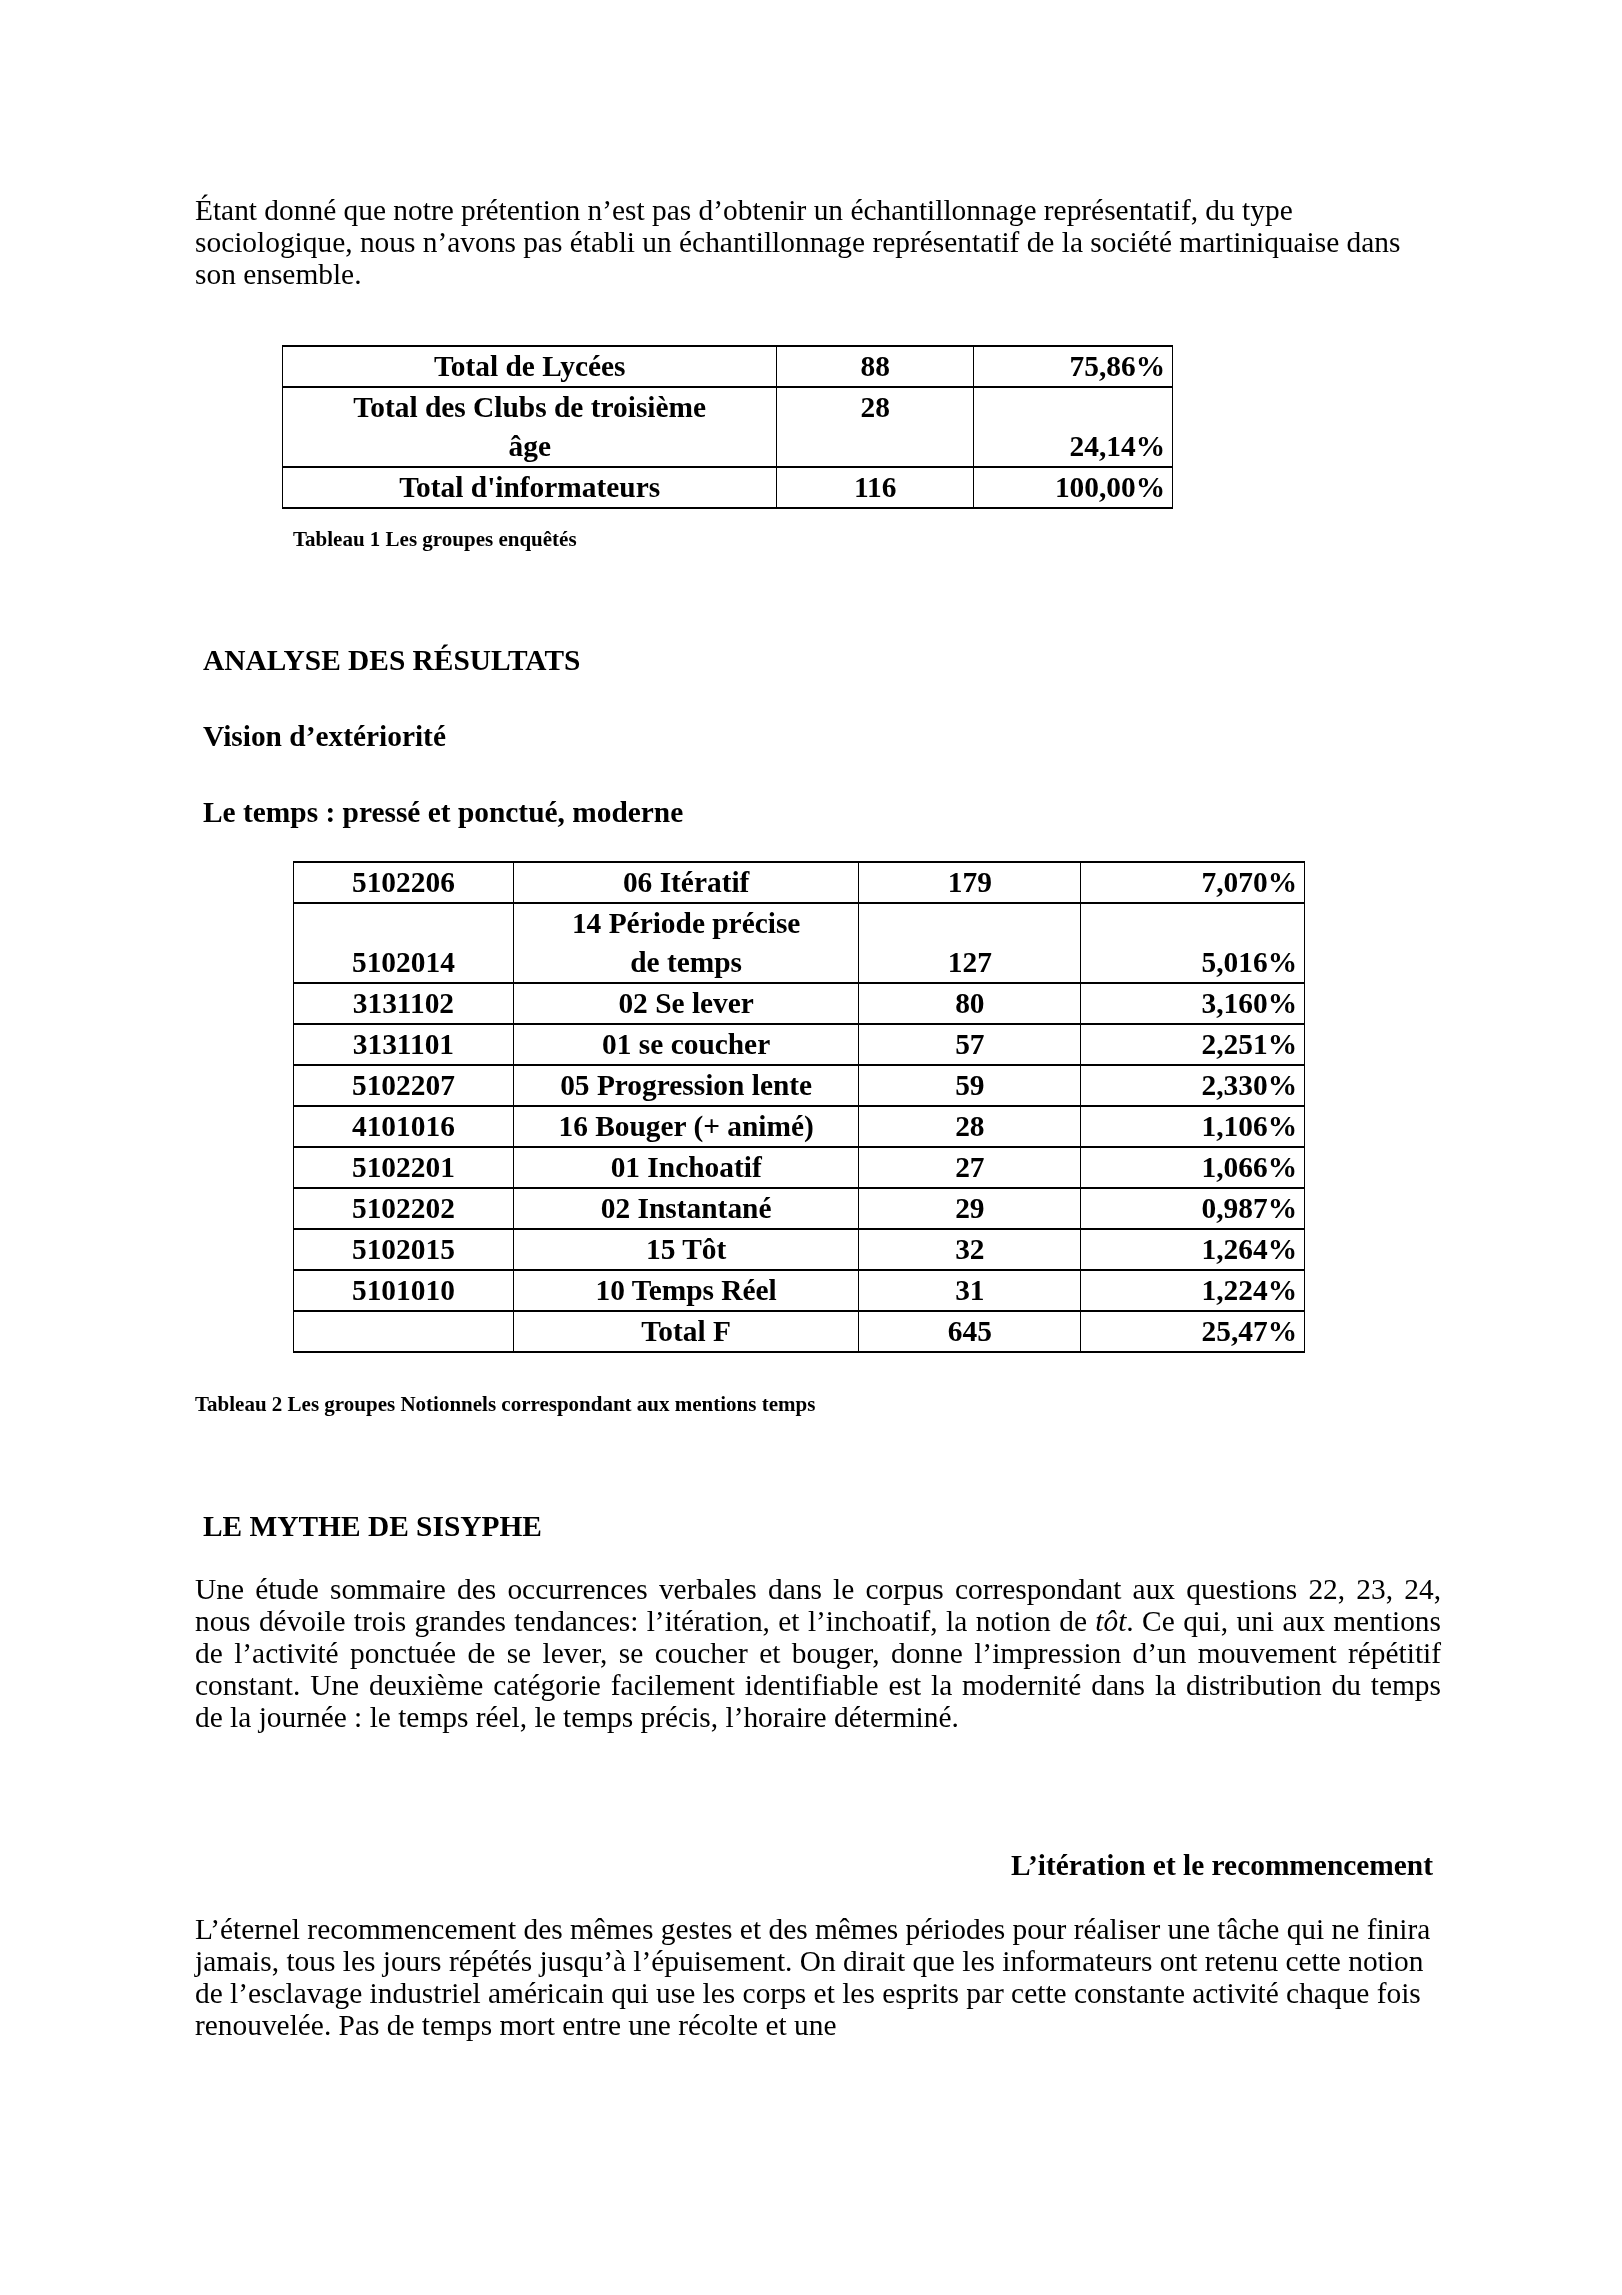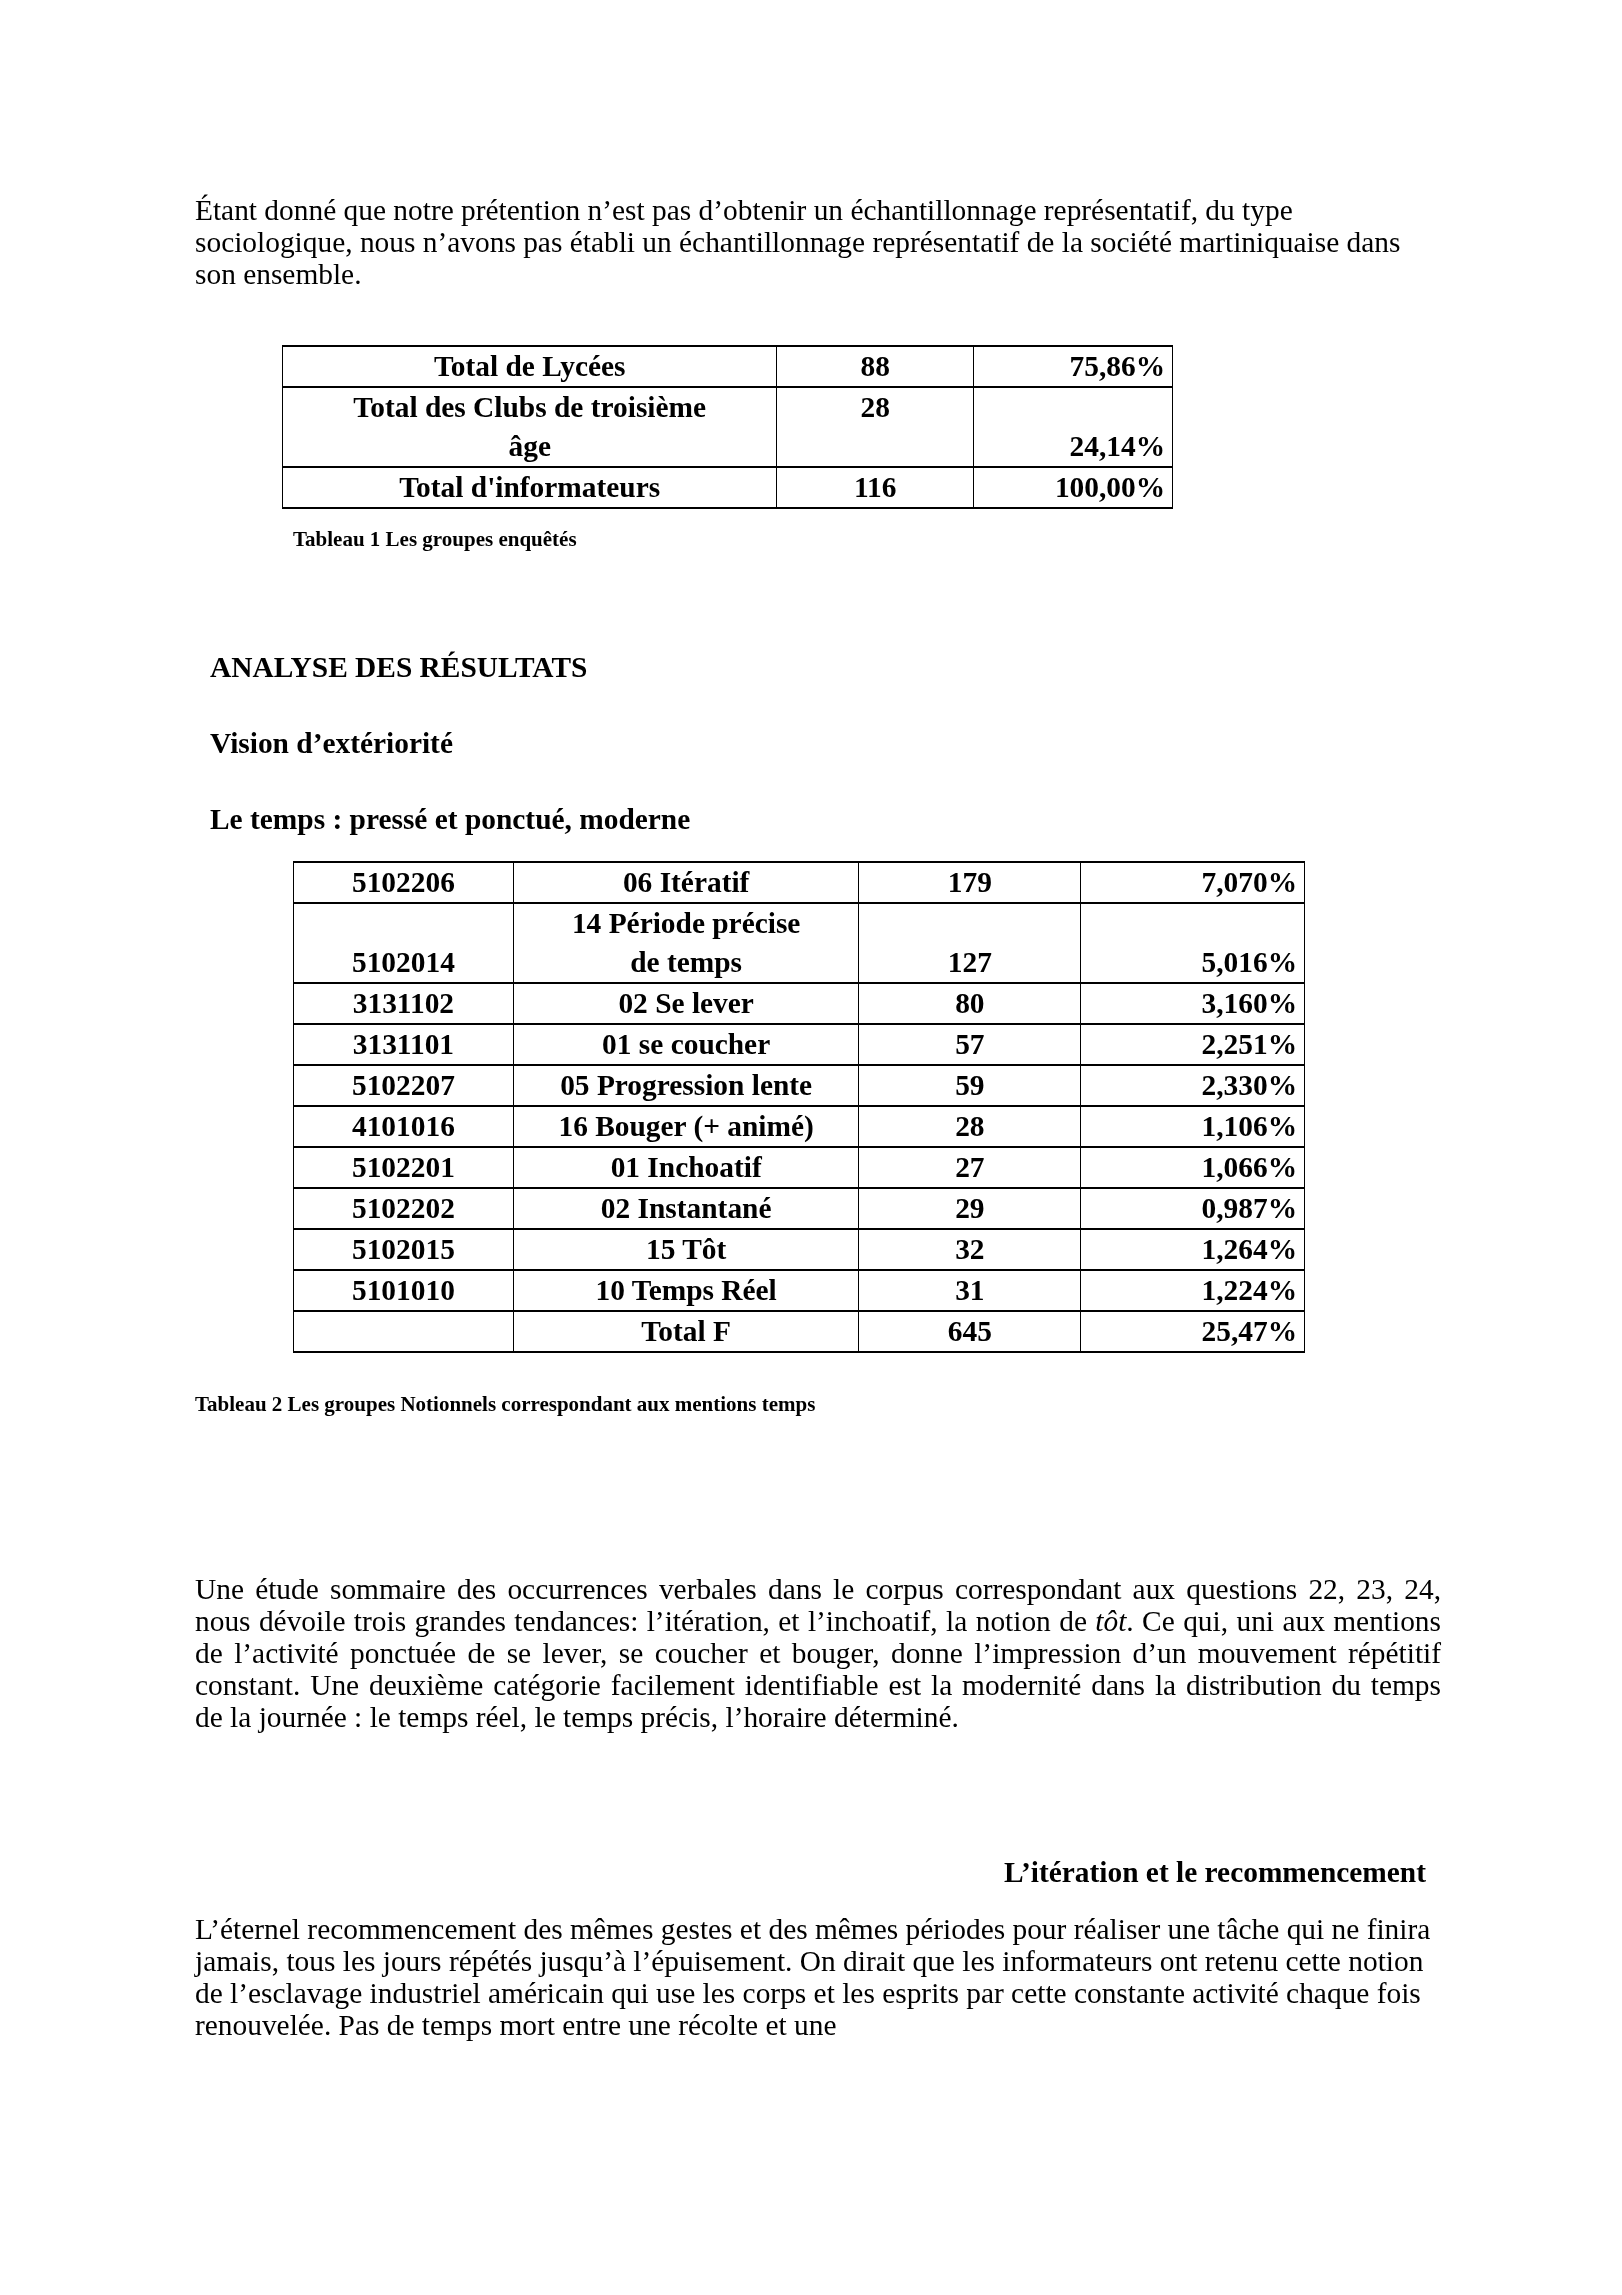--- a/index.html
+++ b/index.html
@@ -2,21 +2,21 @@
 <html style="font-size:7.9px"><head>
 <meta charset="utf-8">
 <style>
   html, body { margin: 0; padding: 0; background: #ffffff; }
   body { width: 1623px; height: 2295px; position: relative; overflow: hidden;
          font-family: "Liberation Serif", "DejaVu Serif", serif; color: #000; }
   .page { position: absolute; left: 0; top: 0; width: 1623px; height: 2295px; }
   .block { position: absolute; left: 195px; width: 1246px; }
   .para { font-size: 29.4px; line-height: 32px; margin: 0; }
   .justify { text-align: justify; }
-  .heading { font-size: 29.4px; font-weight: bold; line-height: 39px; margin: 15px; }
+  .heading { font-size: 29.4px; font-weight: bold; line-height: 39px; margin: 8px; }
   .caption { font-size: 21px; font-weight: bold; line-height: 39px; margin: 0; position: absolute; }
   table { border-collapse: collapse; position: absolute; font-weight: bold; font-size: 29.4px; }
   td { border: 1.5px solid #000; padding: 0 6.9px; line-height: 39px; vertical-align: bottom; }
   #t1 td { border-top-width: 2.9px; border-bottom-width: 2.9px; }
   #t2 td { border-top-width: 2.9px; border-bottom-width: 2.9px; }
   .c { text-align: center; }
   .r { text-align: right; }
   em { font-style: italic; }
 </style>
 </head>
@@ -141,20 +141,23 @@
     <tr>
       <td class="c"></td>
       <td class="c">Total F</td>
       <td class="c">645</td>
       <td class="r">25,47%</td>
     </tr>
   </tbody>
     </table>
   <div class="caption" style="left:195px; top:1385px;">Tableau 2 Les groupes Notionnels correspondant aux mentions temps</div>
 
+  <div class="block" style="top:1499px;">
+    <p class="heading">LE MYTHE DE SISYPHE</p>
+  </div>
   <div class="block" style="top:1573px;">
     <p class="para justify"><span>Une étude sommaire des occurrences verbales dans le corpus correspondant aux questions 22, 23, 24, nous dévoile trois grandes tendances: l’itération, et l’inchoatif, la notion de </span><em>tôt</em><span>. Ce qui, uni aux mentions de l’activité ponctuée de se lever, se coucher et bouger, donne l’impression d’un mouvement répétitif constant. Une deuxième catégorie facilement identifiable est la modernité dans la distribution du temps de la journée : le temps réel, le temps précis, l’horaire déterminé.</span></p>
   </div>
 
   <div class="block" style="top:1838px;text-align:right;">
     <p class="heading">L’itération et le recommencement</p>
   </div>
   <div class="block" style="top:1913px;">
     <p class="para">L’éternel recommencement des mêmes gestes et des mêmes périodes pour réaliser une tâche qui ne finira jamais, tous les jours répétés jusqu’à l’épuisement. On dirait que les informateurs ont retenu cette notion de l’esclavage industriel américain qui use les corps et les esprits par cette constante activité chaque fois renouvelée. Pas de temps mort entre une récolte et une</p>
   </div>

